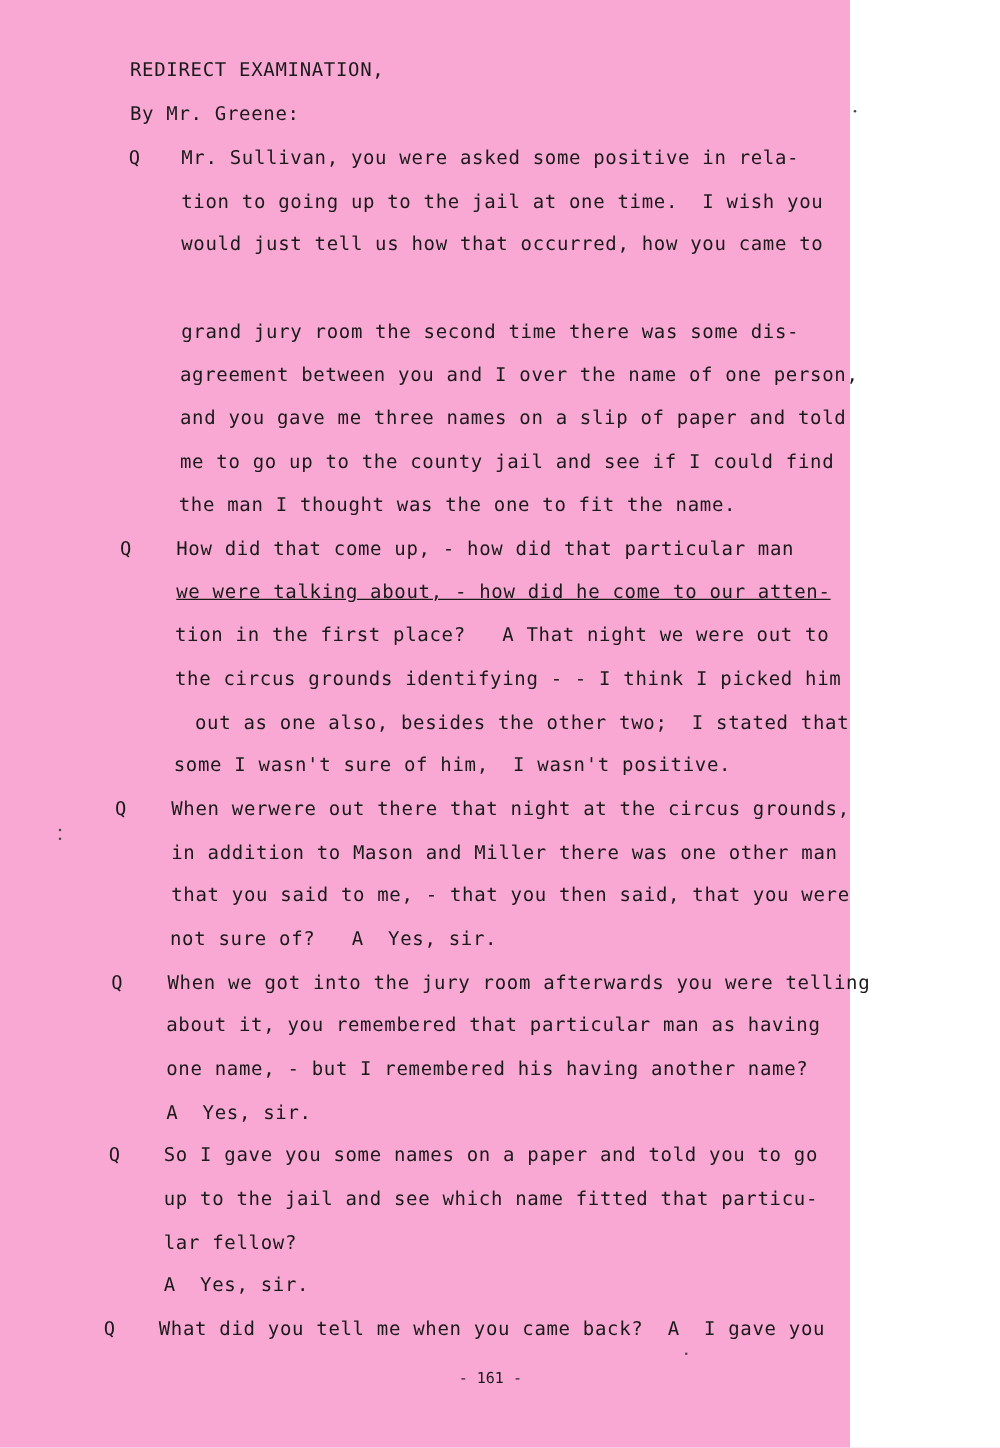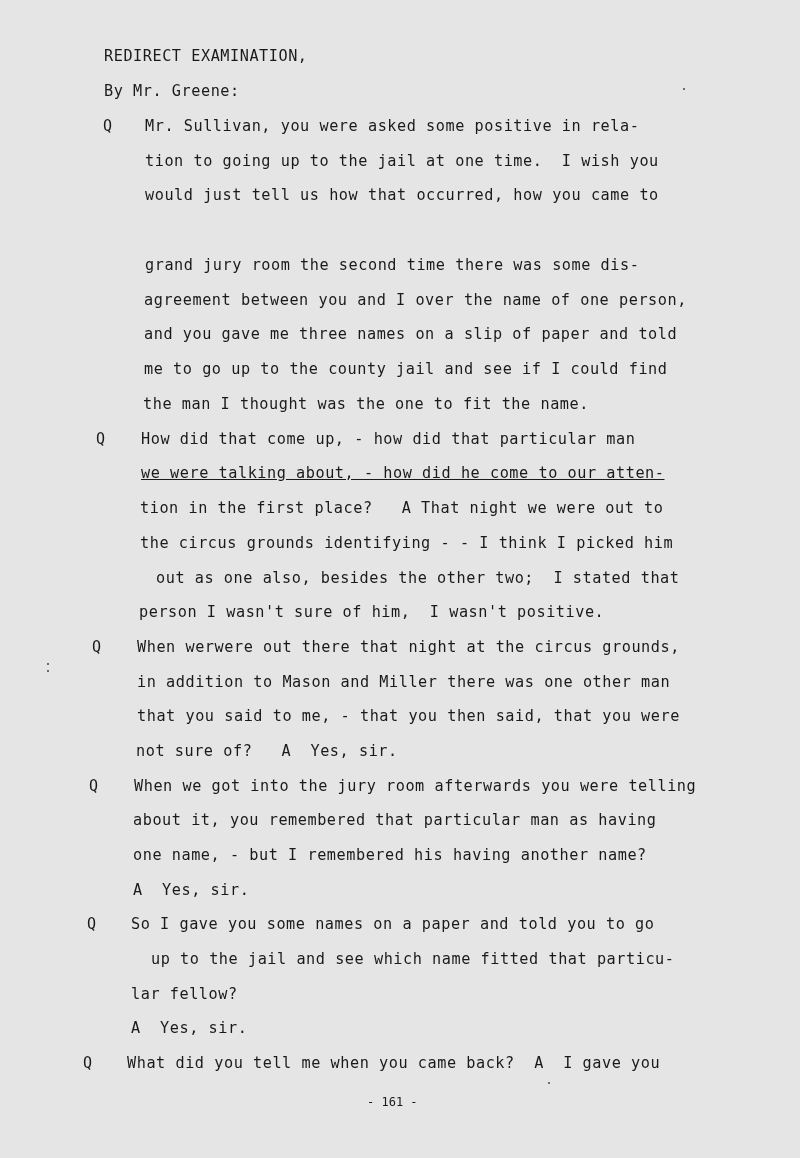--- a/index.html
+++ b/index.html
@@ -1,19 +1,19 @@
 <!DOCTYPE html>
 <html><head>
 <meta charset="utf-8">
 <style>
   html, body { margin: 0; padding: 0; background: #ffffff; }
   body { width: 800px; height: 1158px; position: relative; overflow: hidden; }
   .page {
-    position: absolute; left: 0; top: 0; width: 800px; height: 1158px;
-    background: #e5e5e5;
+    position: absolute; left: 0; top: 0; width: 680px; height: 1158px;
+    background: #f9a8d4;
     font-family: "DejaVu Sans Mono", "Liberation Mono", monospace;
     color: #1a1a1a;
   }
   .ln {
     position: absolute;
     font-size: 15.2px;
     line-height: 20px;
     white-space: pre;
     letter-spacing: 0.55px;
     font-weight: normal;
@@ -50,37 +50,37 @@
   <div class="ln" style="left:144px;top:324px;">and you gave me three names on a slip of paper and told</div>
   <div class="ln" style="left:144px;top:359px;">me to go up to the county jail and see if I could find</div>
   <div class="ln" style="left:143px;top:394px;">the man I thought was the one to fit the name.</div>
 
   <div class="lbl" style="left:96px;top:429px;">Q</div>
   <div class="ln" style="left:141px;top:429px;">How did that come up, - how did that particular man</div>
   <div class="ln" style="left:141px;top:463px;text-decoration:underline;">we were talking about, - how did he come to our atten-</div>
   <div class="ln" style="left:140px;top:533px;">the circus grounds identifying - - I think I picked him</div>
   <div class="ln" style="left:140px;top:498px;">tion in the first place?   A That night we were out to</div>
   <div class="ln" style="left:140px;top:568px;margin-left:16px;">out as one also, besides the other two;  I stated that</div>
-  <div class="ln" style="left:139px;top:602px;">person I wasn't sure of him,  I wasn't positive.</div>
+  <div class="ln" style="left:139px;top:602px;">some I wasn't sure of him,  I wasn't positive.</div>
 
   <div class="lbl" style="left:92px;top:637px;">Q</div>
   <div class="ln" style="left:137px;top:637px;">When werwere out there that night at the circus grounds,</div>
   <div class="ln" style="left:137px;top:672px;">in addition to Mason and Miller there was one other man</div>
   <div class="ln" style="left:137px;top:706px;">that you said to me, - that you then said, that you were</div>
   <div class="ln" style="left:136px;top:741px;">not sure of?   A  Yes, sir.</div>
 
   <div class="lbl" style="left:89px;top:776px;">Q</div>
   <div class="ln" style="left:134px;top:776px;">When we got into the jury room afterwards you were telling</div>
   <div class="ln" style="left:133px;top:810px;">about it, you remembered that particular man as having</div>
   <div class="ln" style="left:133px;top:845px;">one name, - but I remembered his having another name?</div>
   <div class="ln" style="left:133px;top:880px;">A  Yes, sir.</div>
 
   <div class="lbl" style="left:87px;top:914px;">Q</div>
   <div class="ln" style="left:131px;top:914px;">So I gave you some names on a paper and told you to go</div>
-  <div class="ln" style="left:131px;top:949px;margin-left:20px;">up to the jail and see which name fitted that particu-</div>
+  <div class="ln" style="left:131px;top:949px;">up to the jail and see which name fitted that particu-</div>
   <div class="ln" style="left:131px;top:984px;">lar fellow?</div>
   <div class="ln" style="left:131px;top:1018px;">A  Yes, sir.</div>
 
   <div class="lbl" style="left:83px;top:1053px;">Q</div>
   <div class="ln" style="left:127px;top:1053px;">What did you tell me when you came back?  A  I gave you</div>
 
   <div class="pagenum" style="left:367px;top:1092px;">- 161 -</div>
 
   <div class="speck" style="left:47px;top:663px;"></div>
   <div class="speck" style="left:47px;top:670px;"></div>

